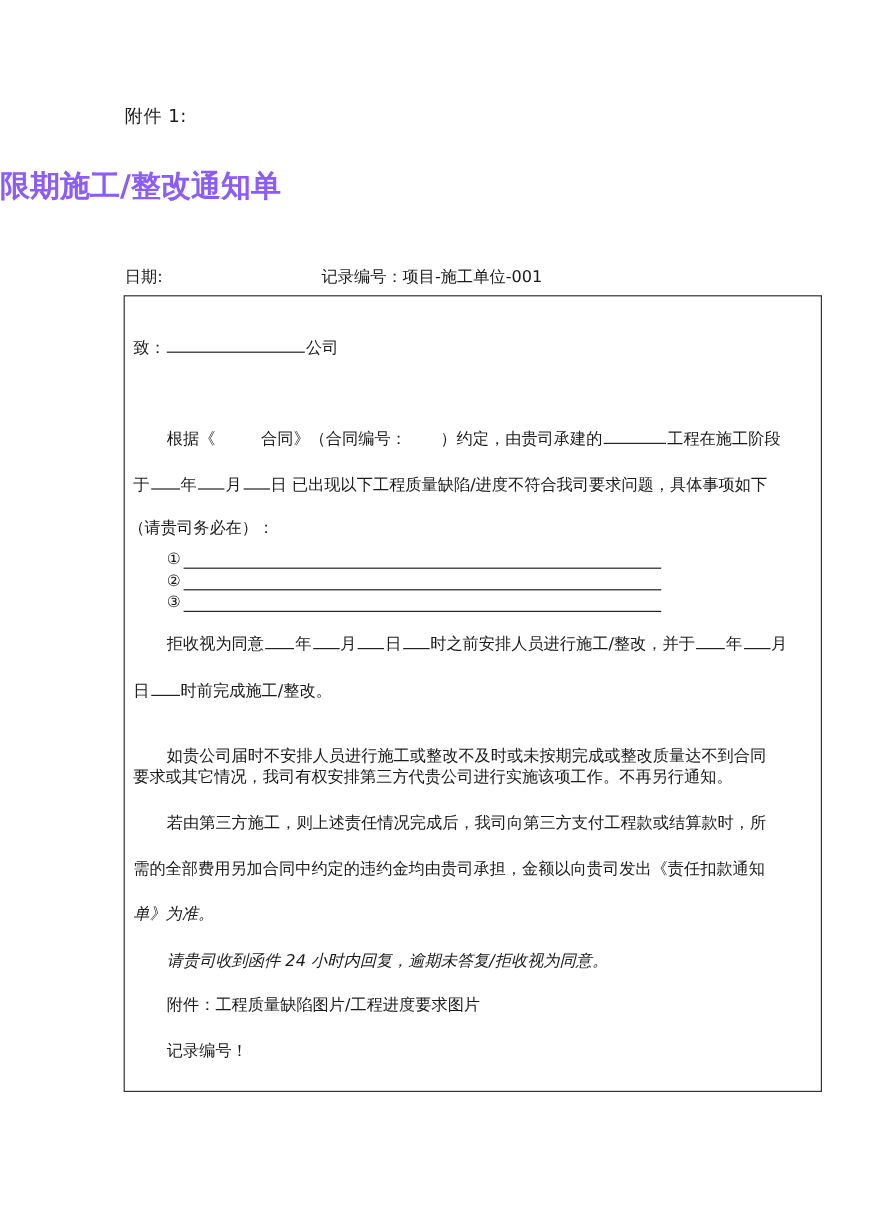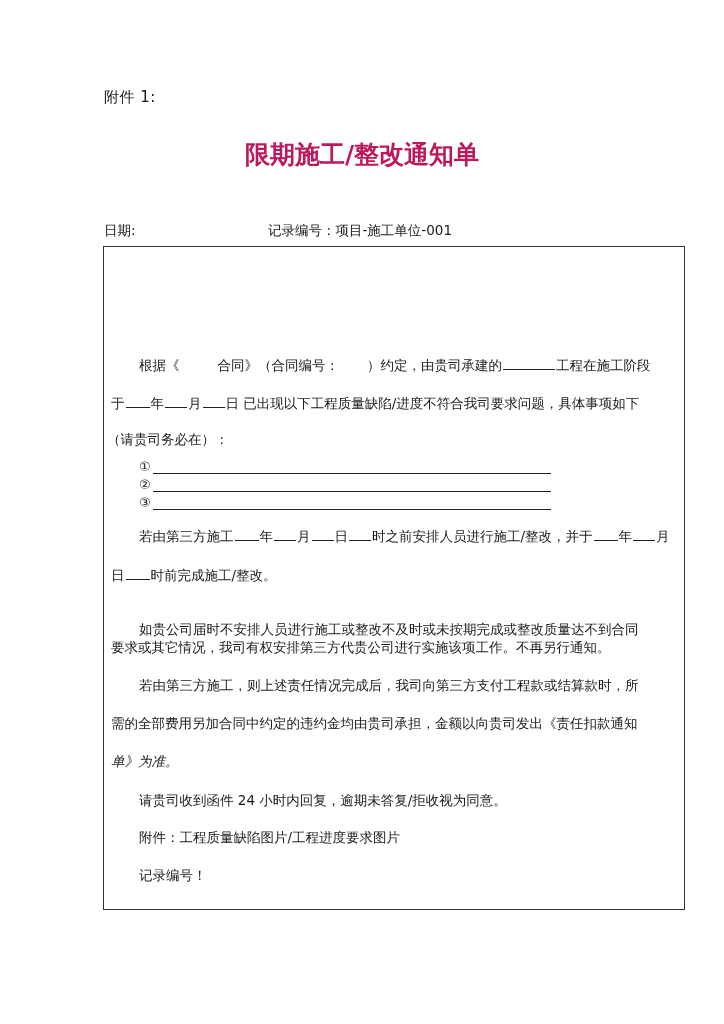--- a/index.html
+++ b/index.html
@@ -7,22 +7,22 @@
     width: 724px; height: 1024px; position: relative; overflow: hidden;
     font-family: "DejaVu Sans", "Liberation Sans", sans-serif;
     color: #1a1a1a;
   }
   .attach-label {
     position: absolute; left: 104px; top: 88px;
     font-size: 15px; letter-spacing: 0.5px;
   }
   .doc-title {
     position: absolute; left: 0; width: 724px; top: 138px;
-    text-align: center; font-size: 25px; font-weight: bold;
-    color: #be185d;
+    text-align: left; font-size: 25px; font-weight: bold;
+    color: #8b5cf6;
   }
   .meta-row {
     position: absolute; left: 104px; top: 222px; font-size: 13.5px;
     width: 580px;
   }
   .meta-row .date { position: absolute; left: 0; top: 0; }
   .meta-row .record { position: absolute; left: 164px; top: 0; }
   .box {
     position: absolute; left: 103px; top: 246px;
     width: 582px; height: 664px;
@@ -51,20 +51,23 @@
 <div class="attach-label">附件 1:</div>
 <div class="doc-title">限期施工/整改通知单</div>
 
 <div class="meta-row">
   <span class="date">日期:</span>
   <span class="record">记录编号：项目-施工单位-001</span>
 </div>
 
 <div class="box">
 
+  <div class="line" style="top:32px;">
+    <span>致：</span><span class="ul" style="width:115px;"></span><span>公司</span>
+  </div>
 
 
   <div class="line indent" style="top:108px;">
     <span>根据《</span><span style="display:inline-block;width:38px;"></span><span>合同》（合同编号：</span><span style="display:inline-block;width:28px;"></span><span>）约定，由贵司承建的</span><span class="ul" style="width:52px;"></span><span>工程在施工阶段</span>
   </div>
 
   <div class="line" style="top:146px;">
     <span>于</span><span class="ul" style="width:24px;"></span><span>年</span><span class="ul" style="width:22px;"></span><span>月</span><span class="ul" style="width:22px;"></span><span>日 已出现以下工程质量缺陷/进度不符合我司要求问题，具体事项如下</span>
   </div>
 
@@ -74,30 +77,30 @@
     <span>①</span><span class="rule"></span>
   </div>
   <div class="item-line" style="top:230px;">
     <span>②</span><span class="rule"></span>
   </div>
   <div class="item-line" style="top:248px;">
     <span>③</span><span class="rule"></span>
   </div>
 
   <div class="line indent" style="top:279px;">
-    <span>若由第三方施工</span><span class="ul" style="width:24px;"></span><span>年</span><span class="ul" style="width:22px;"></span><span>月</span><span class="ul" style="width:22px;"></span><span>日</span><span class="ul" style="width:22px;"></span><span>时之前安排人员进行施工/整改，并于</span><span class="ul" style="width:24px;"></span><span>年</span><span class="ul" style="width:22px;"></span><span>月</span>
+    <span>拒收视为同意</span><span class="ul" style="width:24px;"></span><span>年</span><span class="ul" style="width:22px;"></span><span>月</span><span class="ul" style="width:22px;"></span><span>日</span><span class="ul" style="width:22px;"></span><span>时之前安排人员进行施工/整改，并于</span><span class="ul" style="width:24px;"></span><span>年</span><span class="ul" style="width:22px;"></span><span>月</span>
   </div>
 
   <div class="line" style="top:318px;">
     <span>日</span><span class="ul" style="width:24px;"></span><span>时前完成施工/整改。</span>
   </div>
 
   <div class="line indent" style="top:354px;margin-top:20px;">如贵公司届时不安排人员进行施工或整改不及时或未按期完成或整改质量达不到合同</div>
   <div class="line" style="top:392px;">要求或其它情况，我司有权安排第三方代贵公司进行实施该项工作。不再另行通知。</div>
 
   <div class="line indent" style="top:430px;font-family:Liberation Serif, serif;">若由第三方施工，则上述责任情况完成后，我司向第三方支付工程款或结算款时，所</div>
   <div class="line" style="top:468px;">需的全部费用另加合同中约定的违约金均由贵司承担，金额以向贵司发出《责任扣款通知</div>
   <div class="line" style="top:506px;font-style:italic;">单》为准。</div>
 
-  <div class="line indent" style="top:545px;">请贵司收到函件 24 小时内回复，逾期未答复/拒收视为同意。</div>
+  <div class="line indent" style="top:545px;font-style:italic;">请贵司收到函件 24 小时内回复，逾期未答复/拒收视为同意。</div>
   <div class="line indent" style="top:582px;">附件：工程质量缺陷图片/工程进度要求图片</div>
   <div class="line indent" style="top:620px;">记录编号！</div>
 </div>
 
 </body></html>

